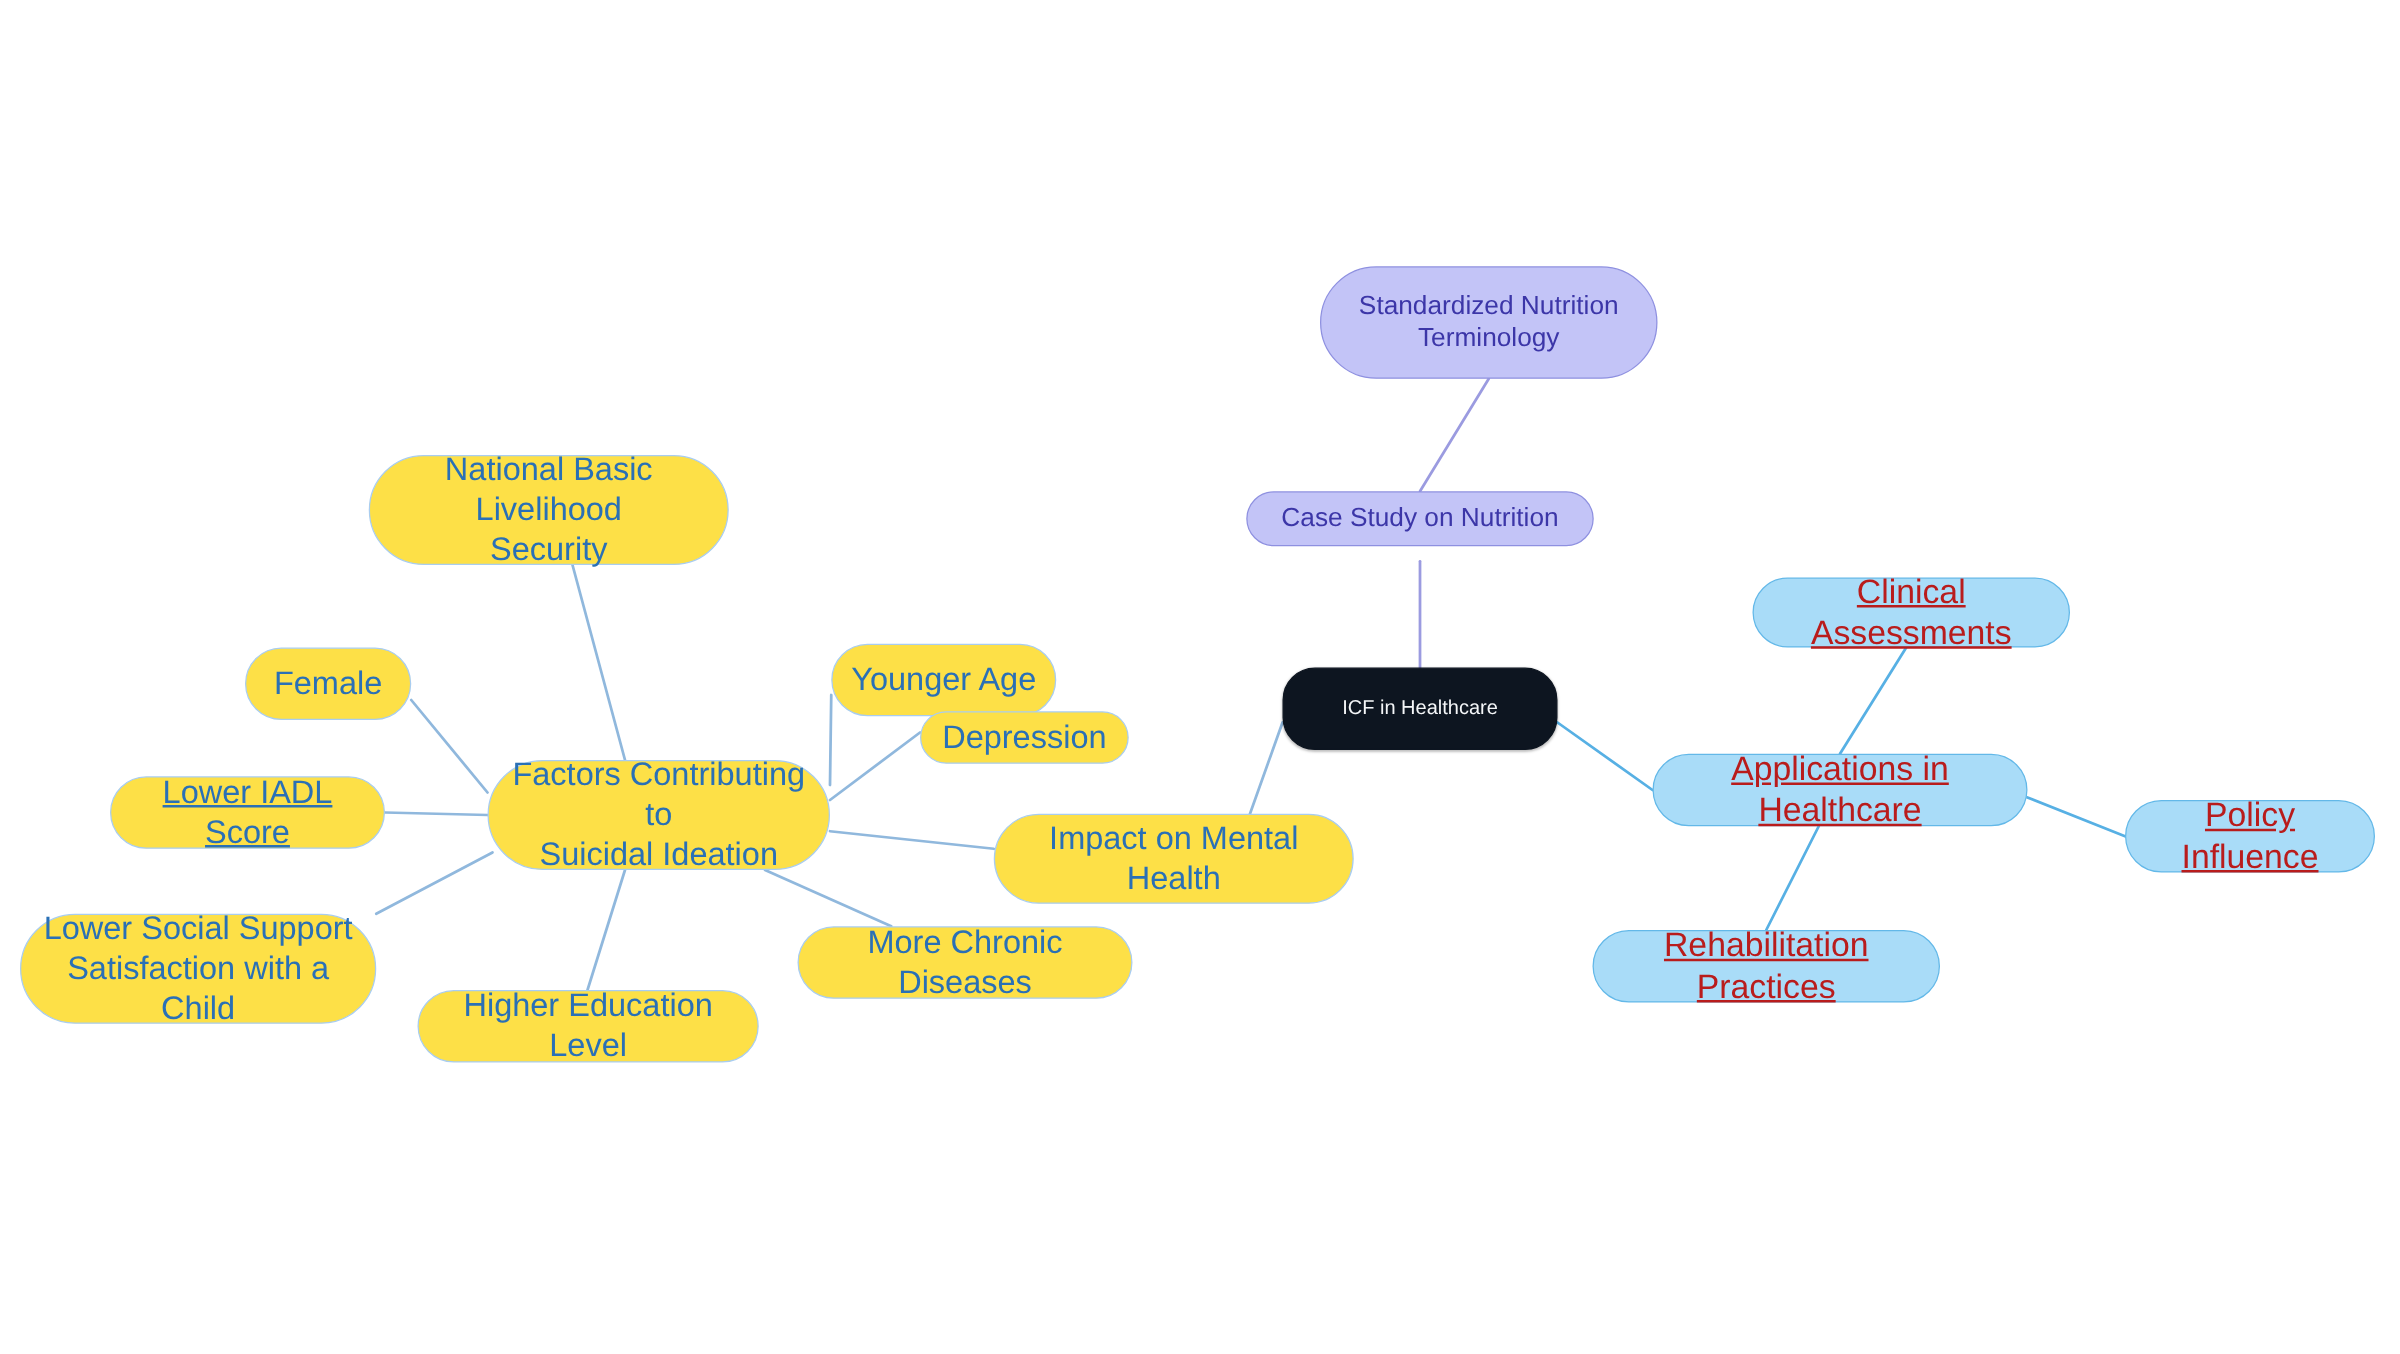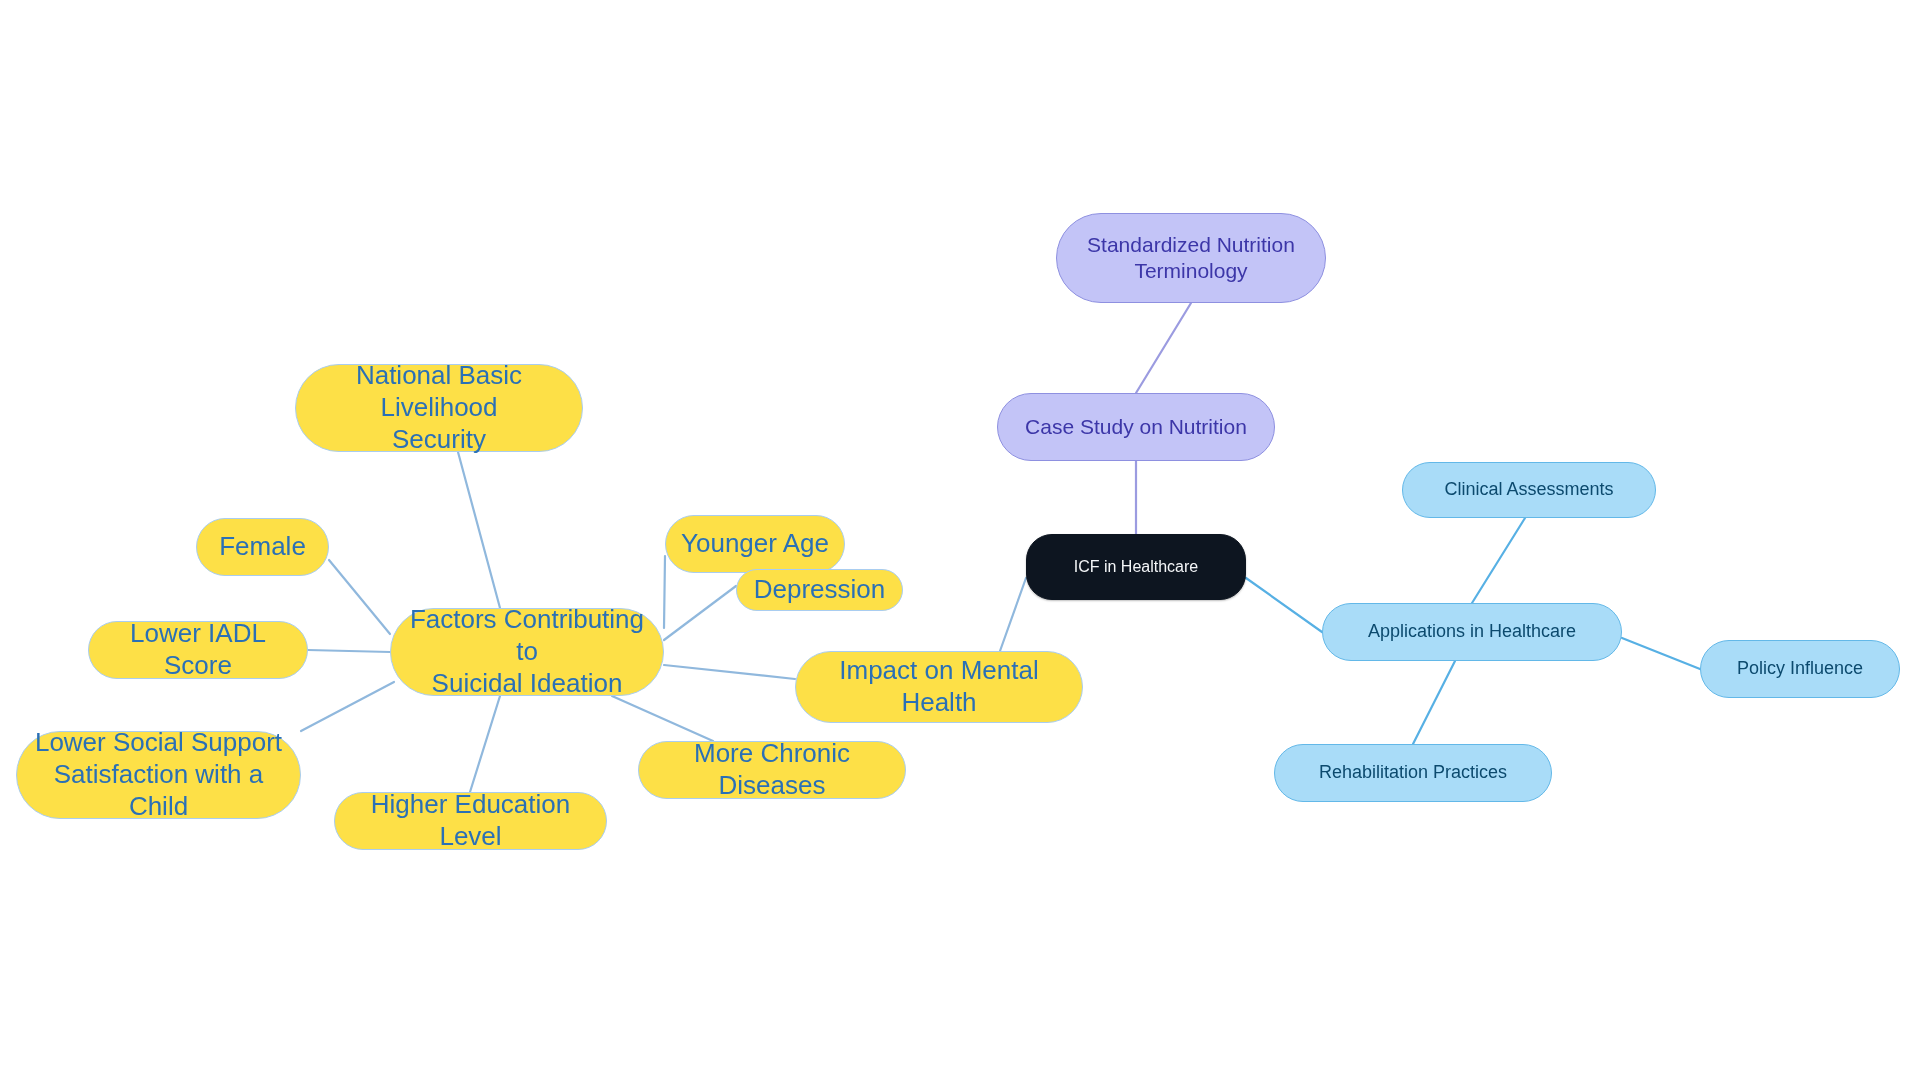--- a/index.html
+++ b/index.html
@@ -55,22 +55,23 @@
   .node.purple {
     background: #c3c4f7;
     border-color: #8e90e0;
     color: #3c36a8;
     font-size: 21px;
   }
   
   .node.blue {
     background: #a9dcf8;
     border-color: #63b8e8;
-    color: #0c4a6e;
-    font-size: 18px;
+    color: #b91c1c;
+    font-size: 27px;
+    text-decoration: underline;
   }
   
   .node.paleblue {
     background: #fde047;
     border-color: #a9cdf0;
     color: #2a70b6;
     font-size: 26px;
   }
 </style>
 </head>
@@ -90,34 +91,34 @@
       <line x1="664" y1="628" x2="665" y2="556" stroke="#90b8dd" stroke-width="2.2" stroke-linecap="round"></line>
       <line x1="664" y1="640" x2="736" y2="586" stroke="#90b8dd" stroke-width="2.2" stroke-linecap="round"></line>
       <line x1="390" y1="634" x2="329" y2="560" stroke="#90b8dd" stroke-width="2.2" stroke-linecap="round"></line>
       <line x1="390" y1="652" x2="308" y2="650" stroke="#90b8dd" stroke-width="2.2" stroke-linecap="round"></line>
       <line x1="394" y1="682" x2="301" y2="731" stroke="#90b8dd" stroke-width="2.2" stroke-linecap="round"></line>
       <line x1="500" y1="696" x2="470" y2="792" stroke="#90b8dd" stroke-width="2.2" stroke-linecap="round"></line>
       <line x1="612" y1="696" x2="713" y2="741" stroke="#90b8dd" stroke-width="2.2" stroke-linecap="round"></line>
     </svg>
   <div id="node-layer">
       <div class="node root" style="left: 1026px; top: 534px; width: 220px; height: 66px;">ICF in Healthcare</div>
-      <div class="node purple" style="left: 997px; top: 393px; width: 278px; height: 68px;">Case Study on Nutrition</div>
+      <div class="node purple" style="left: 997px; top: 393px; width: 278px; height: 44px;">Case Study on Nutrition</div>
       <div class="node purple" style="left: 1056px; top: 213px; width: 270px; height: 90px;">Standardized Nutrition
 Terminology</div>
       <div class="node blue" style="left: 1322px; top: 603px; width: 300px; height: 58px;">Applications in Healthcare</div>
       <div class="node blue" style="left: 1402px; top: 462px; width: 254px; height: 56px;">Clinical Assessments</div>
       <div class="node blue" style="left: 1274px; top: 744px; width: 278px; height: 58px;">Rehabilitation Practices</div>
       <div class="node blue" style="left: 1700px; top: 640px; width: 200px; height: 58px;">Policy Influence</div>
       <div class="node paleblue" style="left: 795px; top: 651px; width: 288px; height: 72px;">Impact on Mental Health</div>
       <div class="node paleblue" style="left: 390px; top: 608px; width: 274px; height: 88px;">Factors Contributing to
 Suicidal Ideation</div>
       <div class="node paleblue" style="left: 295px; top: 364px; width: 288px; height: 88px;">National Basic Livelihood
 Security</div>
       <div class="node paleblue" style="left: 665px; top: 515px; width: 180px; height: 58px;">Younger Age</div>
       <div class="node paleblue" style="left: 736px; top: 557px; width: 167px; height: 42px; margin-top: 12px;">Depression</div>
       <div class="node paleblue" style="left: 196px; top: 518px; width: 133px; height: 58px;">Female</div>
-      <div class="node paleblue" style="left: 88px; top: 621px; width: 220px; height: 58px;">Lower IADL Score</div>
+      <div class="node paleblue" style="left: 88px; top: 621px; width: 220px; height: 58px; text-decoration: underline;">Lower IADL Score</div>
       <div class="node paleblue" style="left: 16px; top: 731px; width: 285px; height: 88px;">Lower Social Support
 Satisfaction with a Child</div>
       <div class="node paleblue" style="left: 334px; top: 792px; width: 273px; height: 58px;">Higher Education Level</div>
       <div class="node paleblue" style="left: 638px; top: 741px; width: 268px; height: 58px; text-align: center;">More Chronic Diseases</div>
     </div>
 </div>
 
 </body></html>

